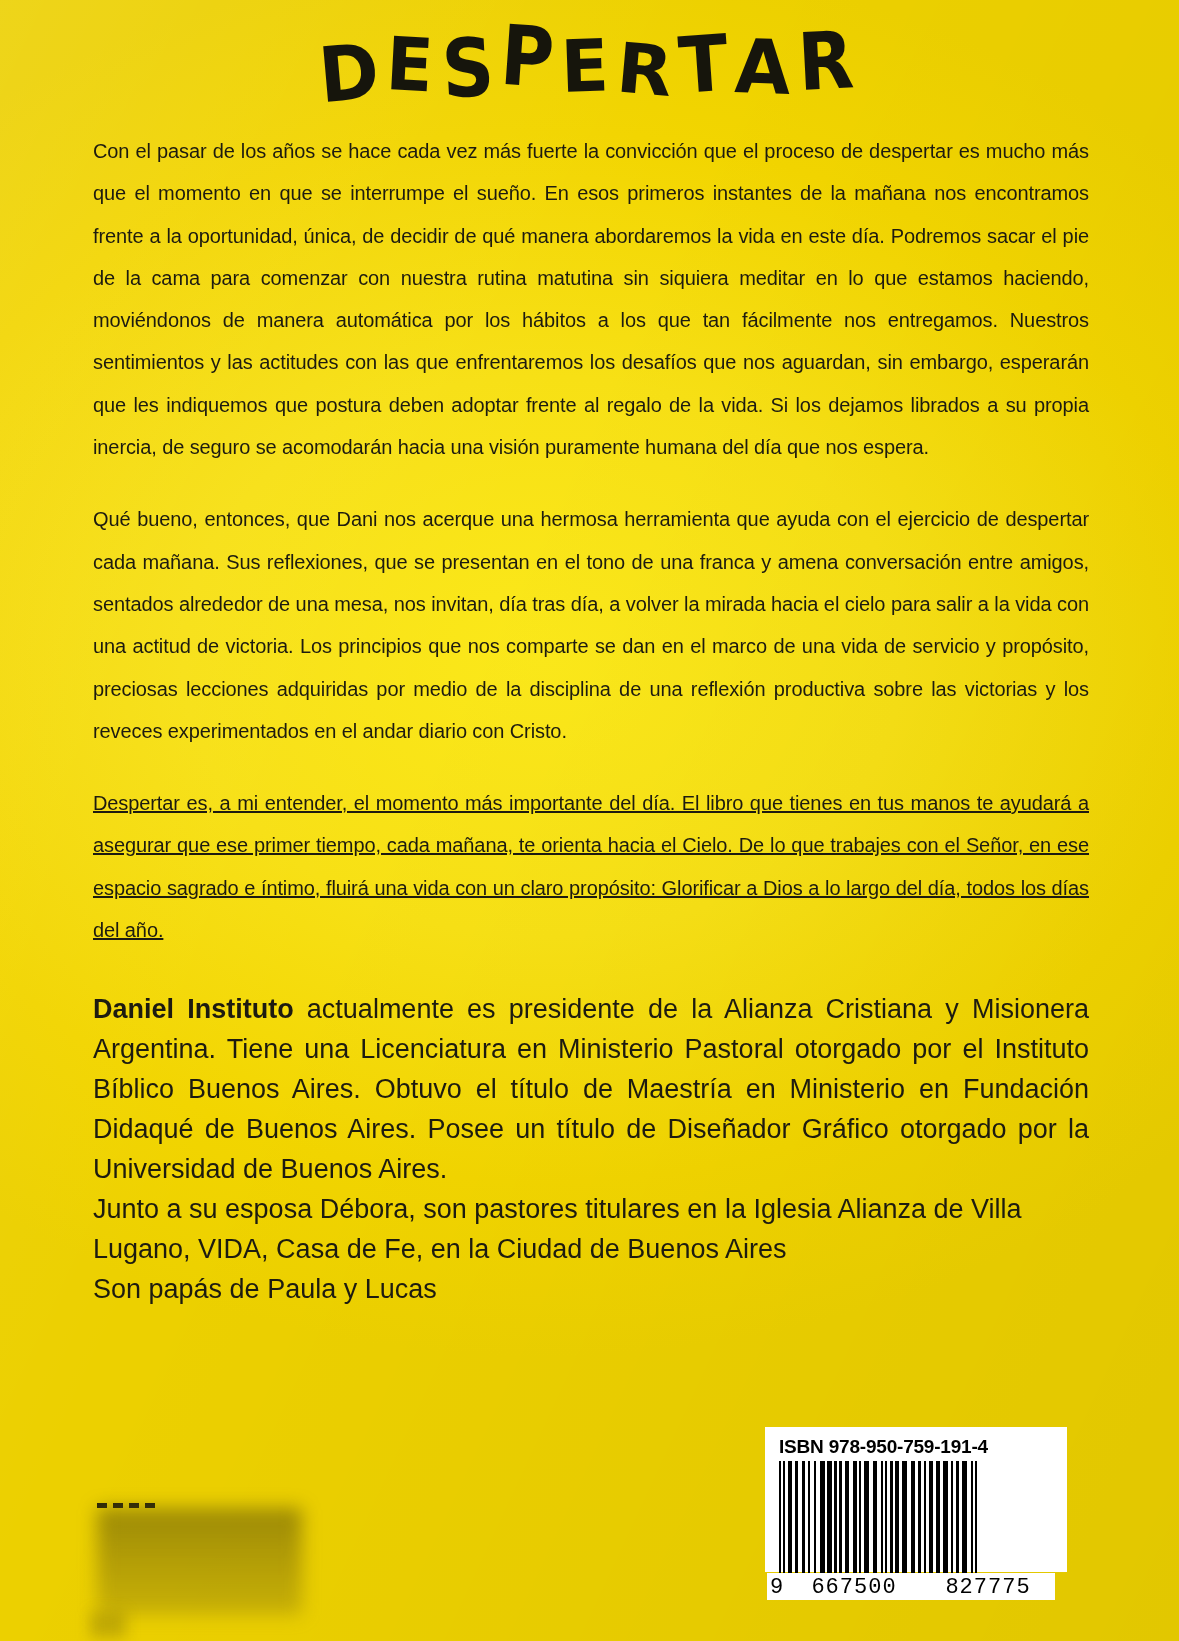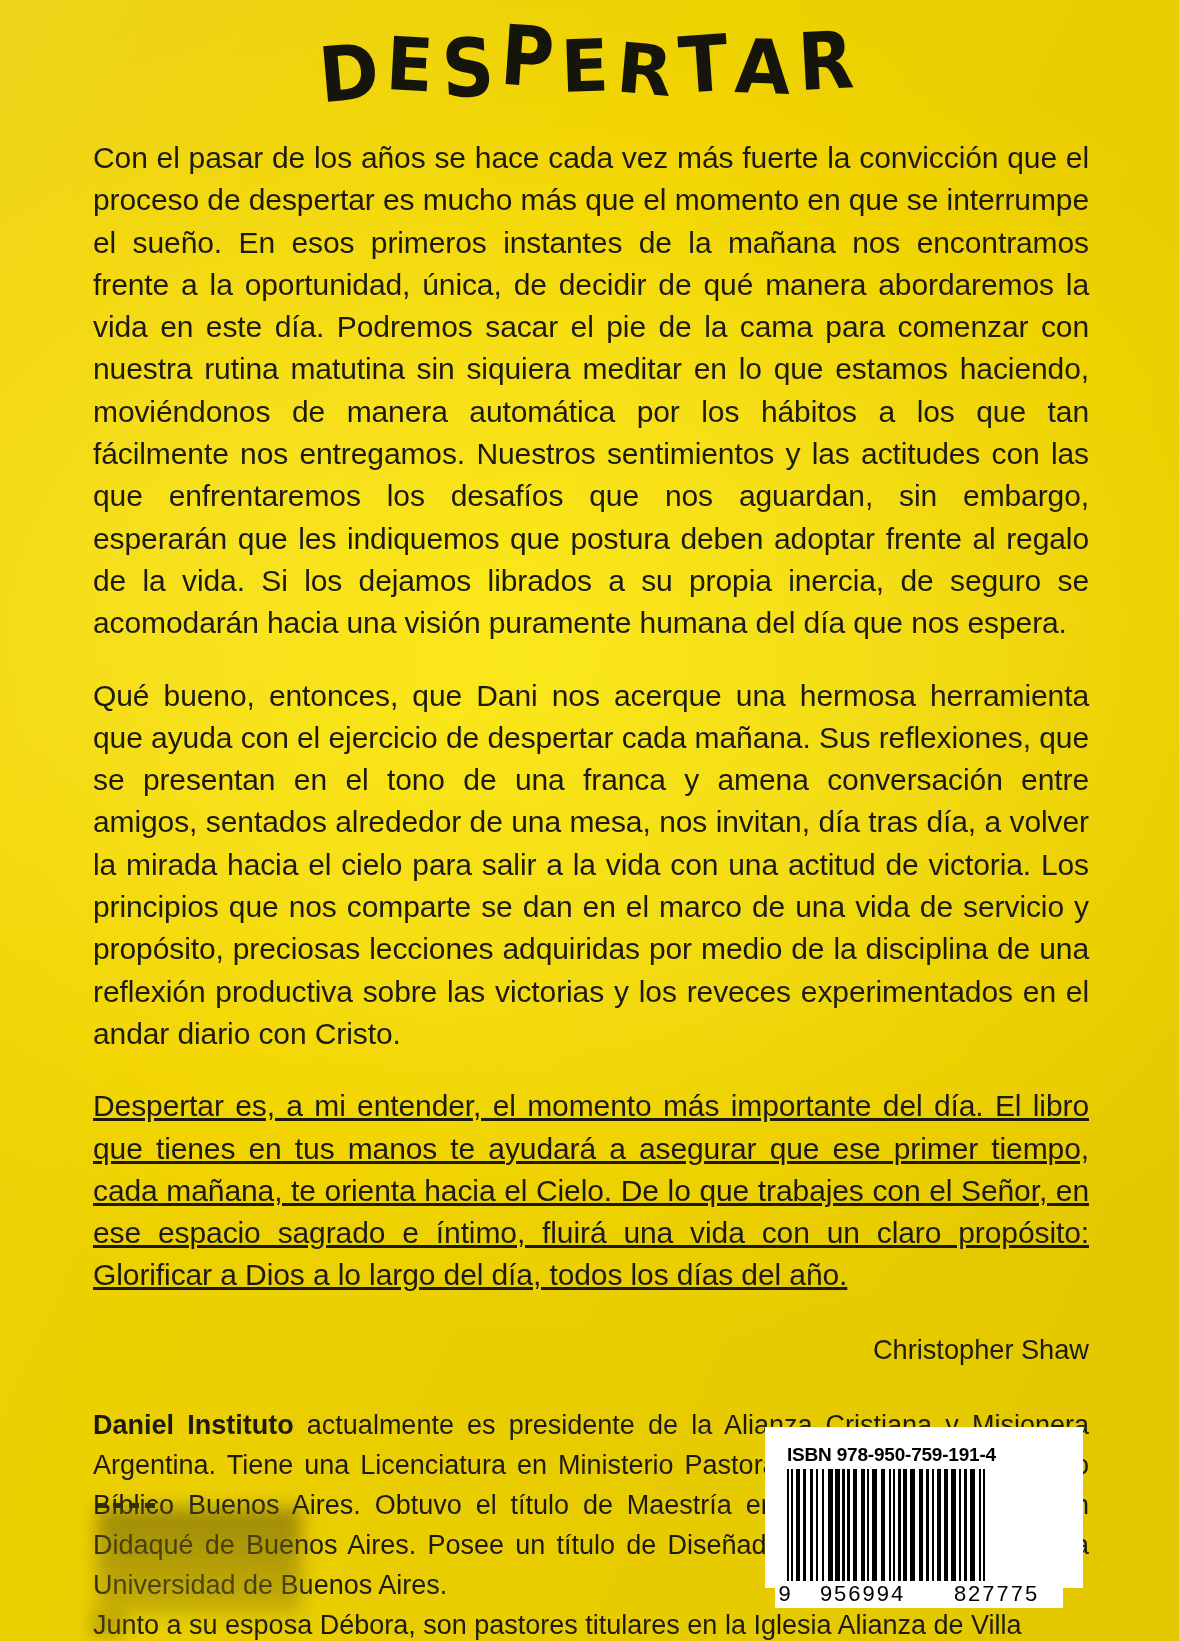--- a/index.html
+++ b/index.html
@@ -60,22 +60,22 @@
   .title-ink span:nth-child(9){ transform: translateY(-3px) rotate(-3deg) scaleY(1.1); }
 
   .content {
     position: absolute;
     left: 93px;
     right: 90px;
     top: 128px;
   }
 
   .body-text p {
-    margin: 9px 0 30px 0;
-    font-size: 30px;
+    margin: 2px 0 30px 0;
+    font-size: 20px;
     line-height: 42.3px;
     text-align: justify;
     text-justify: inter-word;
     letter-spacing: -0.1px;
     color: #1d1b10;
   }
   .body-text p:last-child { margin-bottom: 0; text-decoration: underline; }
 
   .signature {
     margin-top: 36px;
@@ -100,21 +100,21 @@
   .bio b { font-weight: 700; }
 
   
   .barcode-box {
     position: absolute;
     left: 765px;
     top: 1427px;
     width: 302px;
     height: 145px;
     background: #ffffff;
-    padding: 8px;
+    padding: 0;
   }
   .isbn-line {
     font-family: "Liberation Sans", sans-serif;
     font-weight: 700;
     font-size: 19px;
     letter-spacing: -0.2px;
     color: #000;
     padding: 9px 0 3px 14px;
     white-space: nowrap;
   }
@@ -189,21 +189,20 @@
   </div>
 
   <div class="content">
 
     <div class="body-text">
       <p>Con el pasar de los años se hace cada vez más fuerte la convicción que el proceso de despertar es mucho más que el momento en que se interrumpe el sueño. En esos primeros instantes de la mañana nos encontramos frente a la oportunidad, única, de decidir de qué manera abordaremos la vida en este día. Podremos sacar el pie de la cama para comenzar con nuestra rutina matutina sin siquiera meditar en lo que estamos haciendo, moviéndonos de manera automática por los hábitos a los que tan fácilmente nos entregamos. Nuestros sentimientos y las actitudes con las que enfrentaremos los desafíos que nos aguardan, sin embargo, esperarán que les indiquemos que postura deben adoptar frente al regalo de la vida. Si los dejamos librados a su propia inercia, de seguro se acomodarán hacia una visión puramente humana del día que nos espera.</p>
       <p>Qué bueno, entonces, que Dani nos acerque una hermosa herramienta que ayuda con el ejercicio de despertar cada mañana. Sus reflexiones, que se presentan en el tono de una franca y amena conversación entre amigos, sentados alrededor de una mesa, nos invitan, día tras día, a volver la mirada hacia el cielo para salir a la vida con una actitud de victoria. Los principios que nos comparte se dan en el marco de una vida de servicio y propósito, preciosas lecciones adquiridas por medio de la disciplina de una reflexión productiva sobre las victorias y los reveces experimentados en el andar diario con Cristo.</p>
       <p>Despertar es, a mi entender, el momento más importante del día. El libro que tienes en tus manos te ayudará a asegurar que ese primer tiempo, cada mañana, te orienta hacia el Cielo. De lo que trabajes con el Señor, en ese espacio sagrado e íntimo, fluirá una vida con un claro propósito: Glorificar a Dios a lo largo del día, todos los días del año.</p>
     </div>
 
-    <div class="signature">Christopher Shaw</div>
 
     <div class="bio">
       <p><b>Daniel Instituto</b><span> actualmente es presidente de la Alianza Cristiana y Misionera Argentina. Tiene una Licenciatura en Ministerio Pastoral otorgado por el Instituto Bíblico Buenos Aires. Obtuvo el título de Maestría en Ministerio en Fundación Didaqué de Buenos Aires. Posee un título de Diseñador Gráfico otorgado por la Universidad de Buenos Aires.</span></p>
       <p class="nojust">Junto a su esposa Débora, son pastores titulares en la Iglesia Alianza de Villa Lugano, VIDA, Casa de Fe, en la Ciudad de Buenos Aires</p>
       <p class="nojust">Son papás de Paula y Lucas</p>
     </div>
 
   </div>
 
   <div class="dashed-rule"></div>
@@ -241,18 +240,18 @@
         <i style="width: 4px; margin-right: 3px;"></i>
         <i style="width: 5px; margin-right: 3px;"></i>
         <i style="width: 2px; margin-right: 3px;"></i>
         <i style="width: 3px; margin-right: 3px;"></i>
         <i style="width: 5px; margin-right: 4px;"></i>
         <i class="tall" style="width: 2px; margin-right: 2px;"></i>
         <i class="tall" style="width: 2px; margin-right: 0px;"></i>
       </div>
     <div class="digits">
       <span class="d-lead">9</span>
-      <span class="d-grp">956994</span>
+      <span class="d-grp">667500</span>
       <span class="d-grp">827775</span>
     </div>
   </div>
 
 </div>
 
 </body></html>

